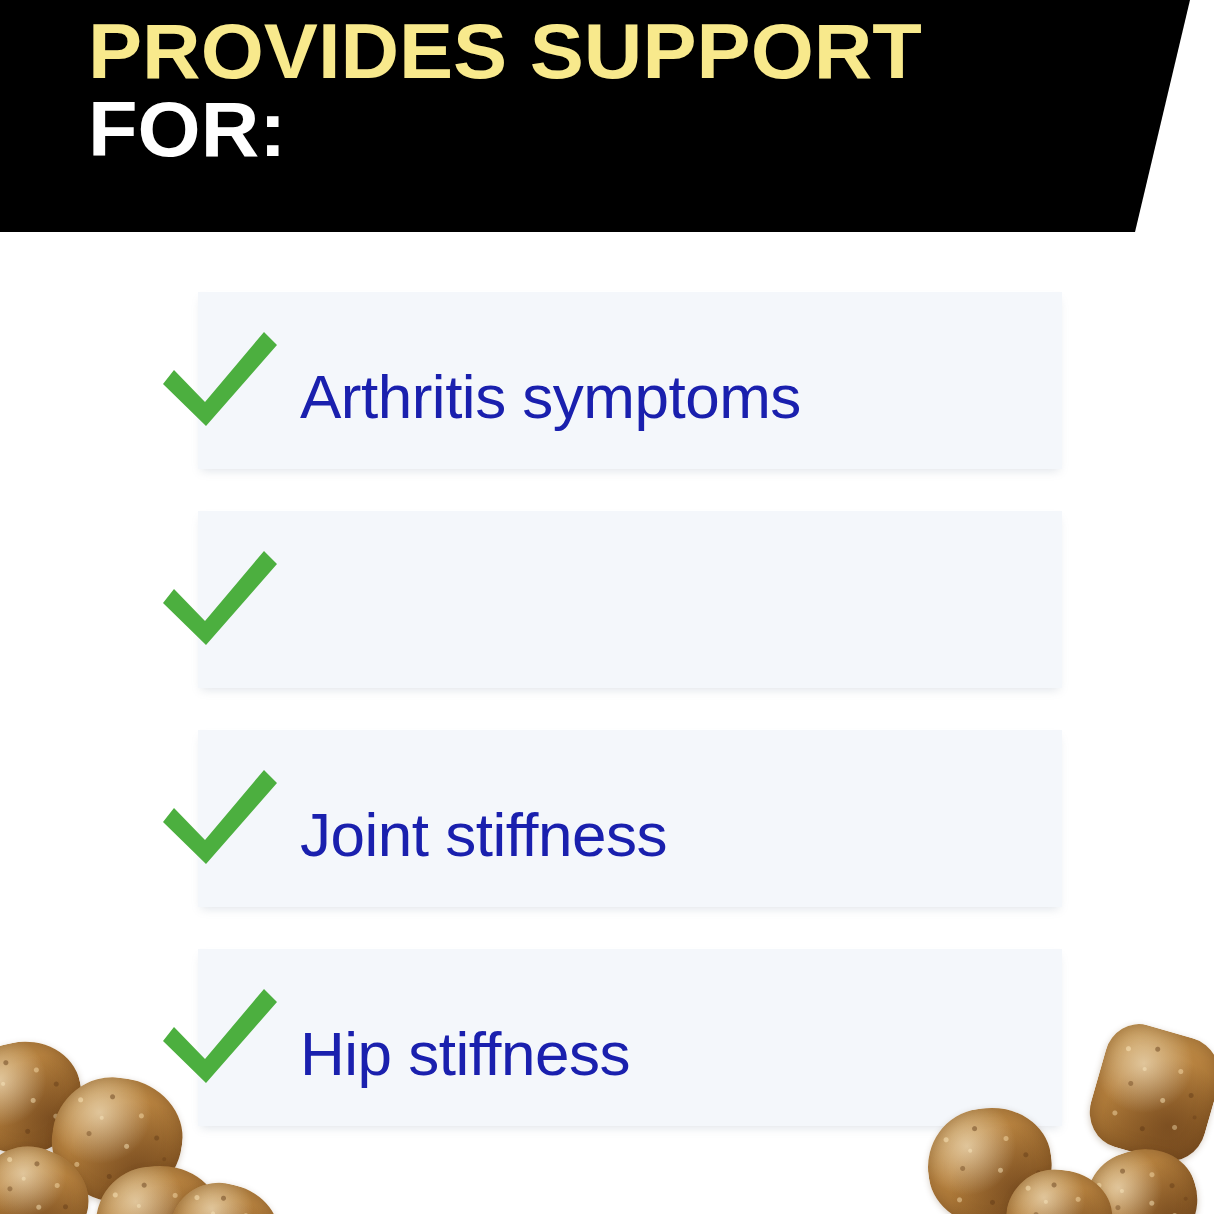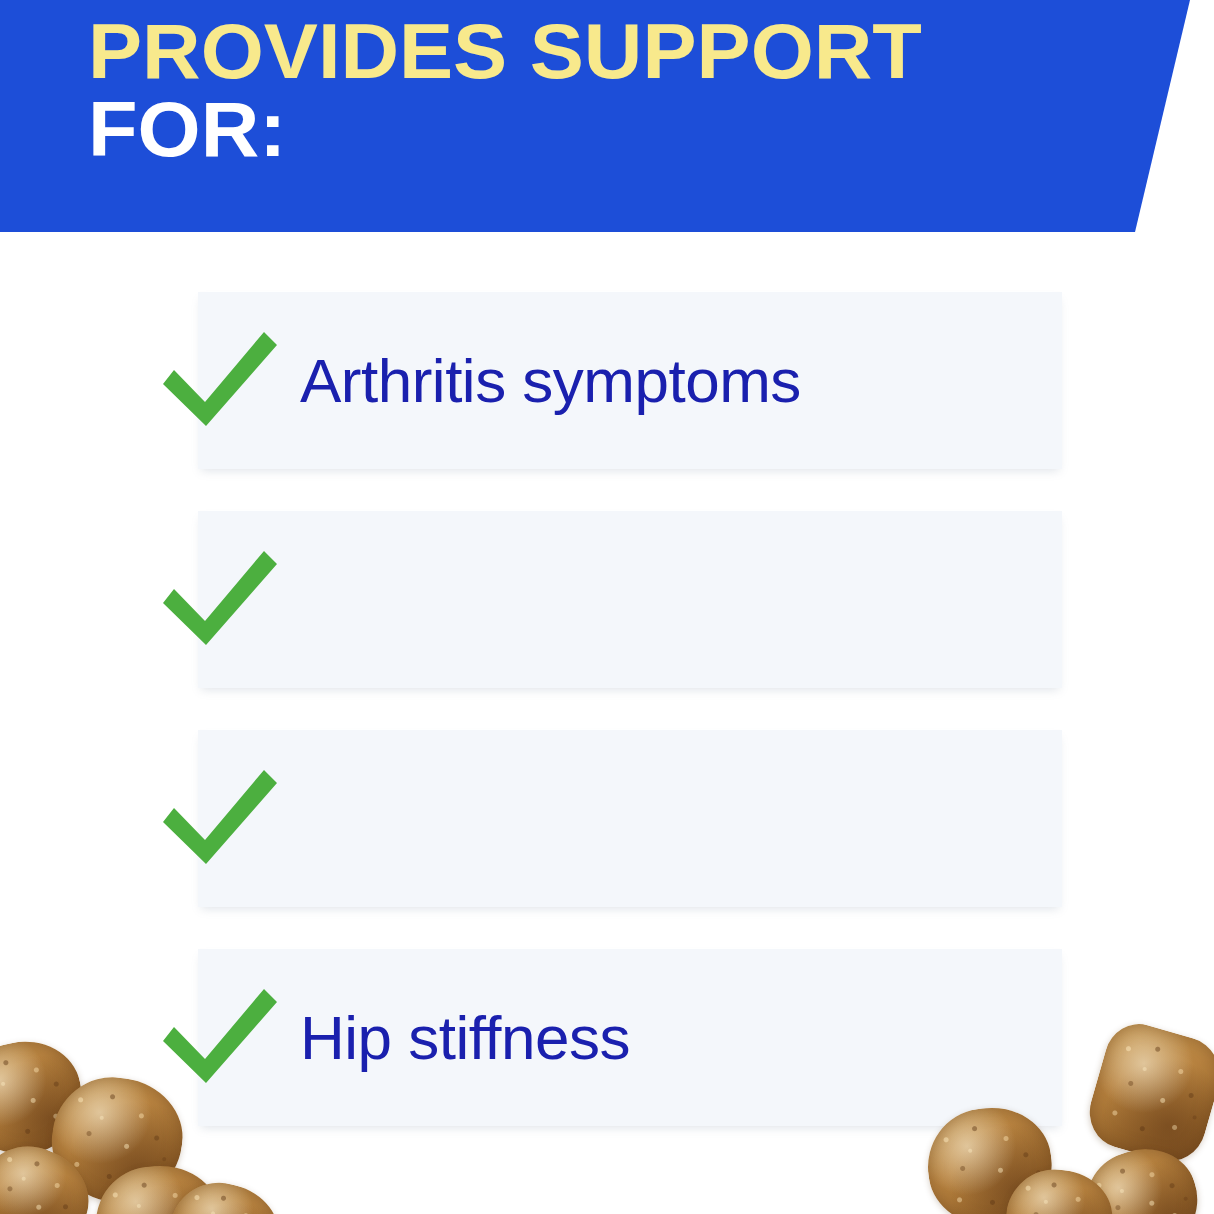--- a/index.html
+++ b/index.html
@@ -23,21 +23,21 @@
     overflow: hidden;
   }
 
   
   .banner {
     position: absolute;
     left: 0;
     top: 0;
     width: 1190px;
     height: 232px;
-    background: #1d4ed8;
+    background: #000000;
     -webkit-clip-path: polygon(0 0, 1190px 0, 1135px 232px, 0 232px);
     clip-path: polygon(0 0, 1190px 0, 1135px 232px, 0 232px);
   }
   .banner-text {
     position: absolute;
     left: 88px;
     top: 14px;
     width: 1000px;
     line-height: 0.95;
     letter-spacing: -1px;
@@ -95,21 +95,21 @@
     overflow: visible;
   }
   .check svg {
     display: block;
     width: 120px;
     height: 118px;
   }
   .item-label {
     position: absolute;
     left: 300px;
-    top: 0;
+    top: 16px;
     height: 177px;
     display: flex;
     align-items: center;
     font-size: 62px;
     font-weight: 400;
     color: #1a20ae;
     letter-spacing: -0.5px;
     white-space: nowrap;
     font-family: "Liberation Sans", sans-serif;
   }
@@ -186,20 +186,21 @@
       </div>
     </div>
 
     <div class="list-item">
       <div class="card"></div>
       <div class="check">
         <svg viewBox="0 0 120 118" xmlns="http://www.w3.org/2000/svg" aria-hidden="true">
           <path d="M3 62 L14 48 L45 80 L104 10 L117 23 L46 104 Z" fill="#4caf3f"></path>
         </svg>
       </div>
+      <div class="item-label">Joint stiffness</div>
     </div>
 
     <div class="list-item">
       <div class="card"></div>
       <div class="check">
         <svg viewBox="0 0 120 118" xmlns="http://www.w3.org/2000/svg" aria-hidden="true">
           <path d="M3 62 L14 48 L45 80 L104 10 L117 23 L46 104 Z" fill="#4caf3f"></path>
         </svg>
       </div>
       <div class="item-label">Hip stiffness</div>

